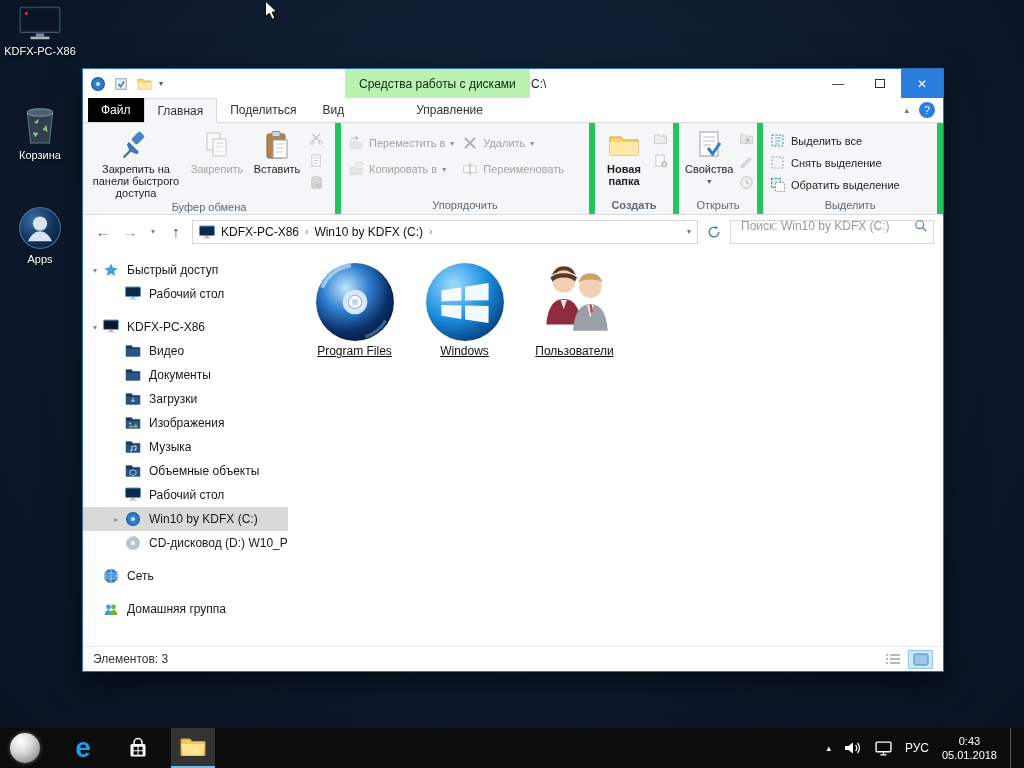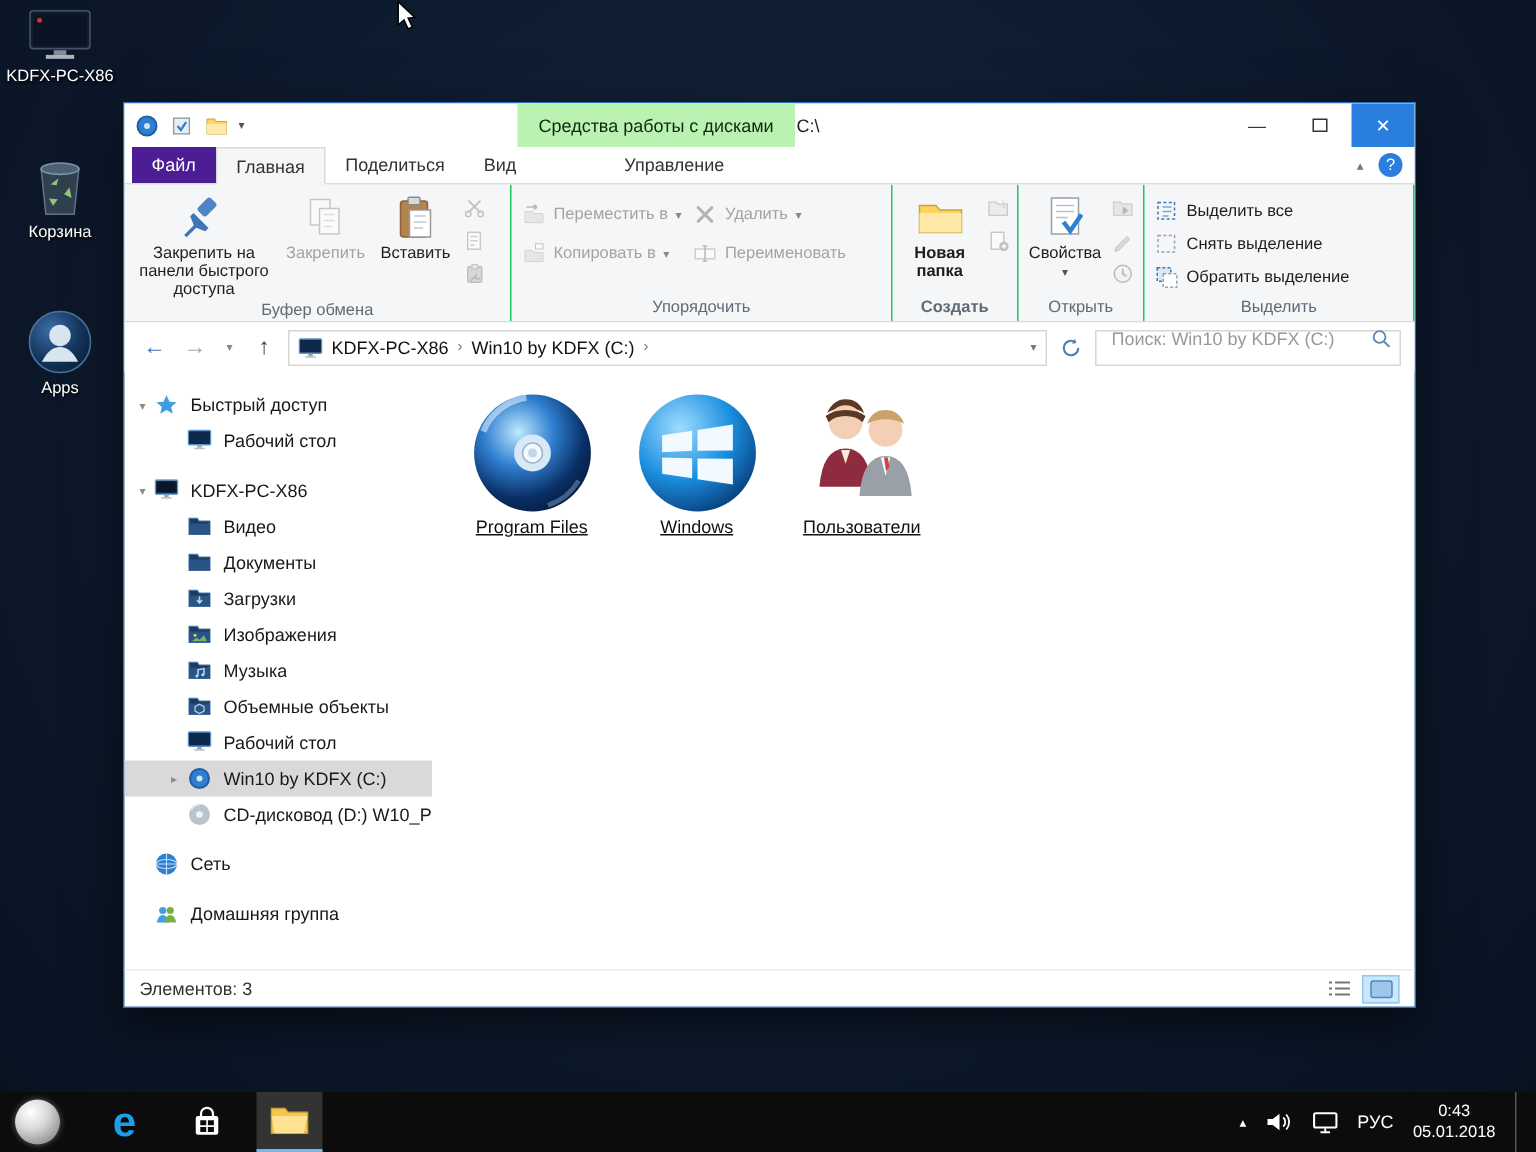--- a/index.html
+++ b/index.html
@@ -35,30 +35,30 @@
   .ctx-tab { position:absolute; left:262px; top:0; height:29px; background:#b9f2b1; display:flex; align-items:center; padding:0 14px; color:#0e2a0e; font-size:12px; }
   .win-title { position:absolute; left:448px; top:0; height:29px; display:flex; align-items:center; color:#222; }
   .win-controls { position:absolute; right:0; top:0; height:29px; display:flex; }
   .win-btn { width:42px; height:29px; display:flex; align-items:center; justify-content:center; color:#333; font-size:12px; }
   .win-btn .maxbox { width:10px; height:9px; border:1px solid #333; }
   .win-btn.close { background:#2a7ede; color:#fff; }
 
   
   .tabs { height:25px; background:#fff; border-bottom:1px solid #dadbdc; display:flex; align-items:stretch; padding-left:5px; position:relative; flex:0 0 auto; }
   .tab { padding:0 13px; display:flex; align-items:center; color:#333; }
-  .tab.file { background:#4c1d95; color:#fff; }
+  .tab.file { background:#000000; color:#fff; }
   .tab.active { background:#f5f6f7; border:1px solid #dadbdc; border-bottom:1px solid #f5f6f7; margin-bottom:-1px; }
   .tab.manage { margin-left:46px; }
   .tabs-right { position:absolute; right:8px; top:0; height:24px; display:flex; align-items:center; gap:10px; }
   .collapse-chev { color:#777; font-size:9px; }
   .help-badge { width:16px; height:16px; border-radius:50%; background:#2a7ede; color:#fff; font-size:11px; display:flex; align-items:center; justify-content:center; }
 
   
   .ribbon { height:92px; background:#f5f6f7; border-bottom:1px solid #dadbdc; display:flex; flex:0 0 auto; }
-  .rgroup { display:flex; flex-direction:column; border-right:1px solid #22c55e; }
+  .rgroup { display:flex; flex-direction:column; border-right:6px solid #22c55e; }
   .rg-body { flex:1; display:flex; padding:3px 3px 0 3px; }
   .rg-label { height:19px; display:flex; align-items:center; justify-content:center; font-size:11px; color:#5f6a75; }
   .rg-clipboard { width:258px; } .rg-organize { width:254px; } .rg-create { width:84px;font-weight:bold; } .rg-open { width:84px; } .rg-select { flex:1; }
 
   .bigbtn { display:flex; flex-direction:column; align-items:center; justify-content:flex-start; padding:3px 3px 0 3px; font-size:11px; line-height:12px; text-align:center; color:#1e1e1e; }
   .bigbtn .bicon { width:32px; height:32px; margin-bottom:2px; }
   .bigbtn .ddg { font-size:8px; color:#555; margin-top:1px; }
   .disabled { color:#a3a3a3 !important; }
   .disabled svg { opacity:.45; filter:grayscale(1); }
   .btn-pin { width:100px; } .btn-copy { width:62px; } .btn-paste { width:58px; }

